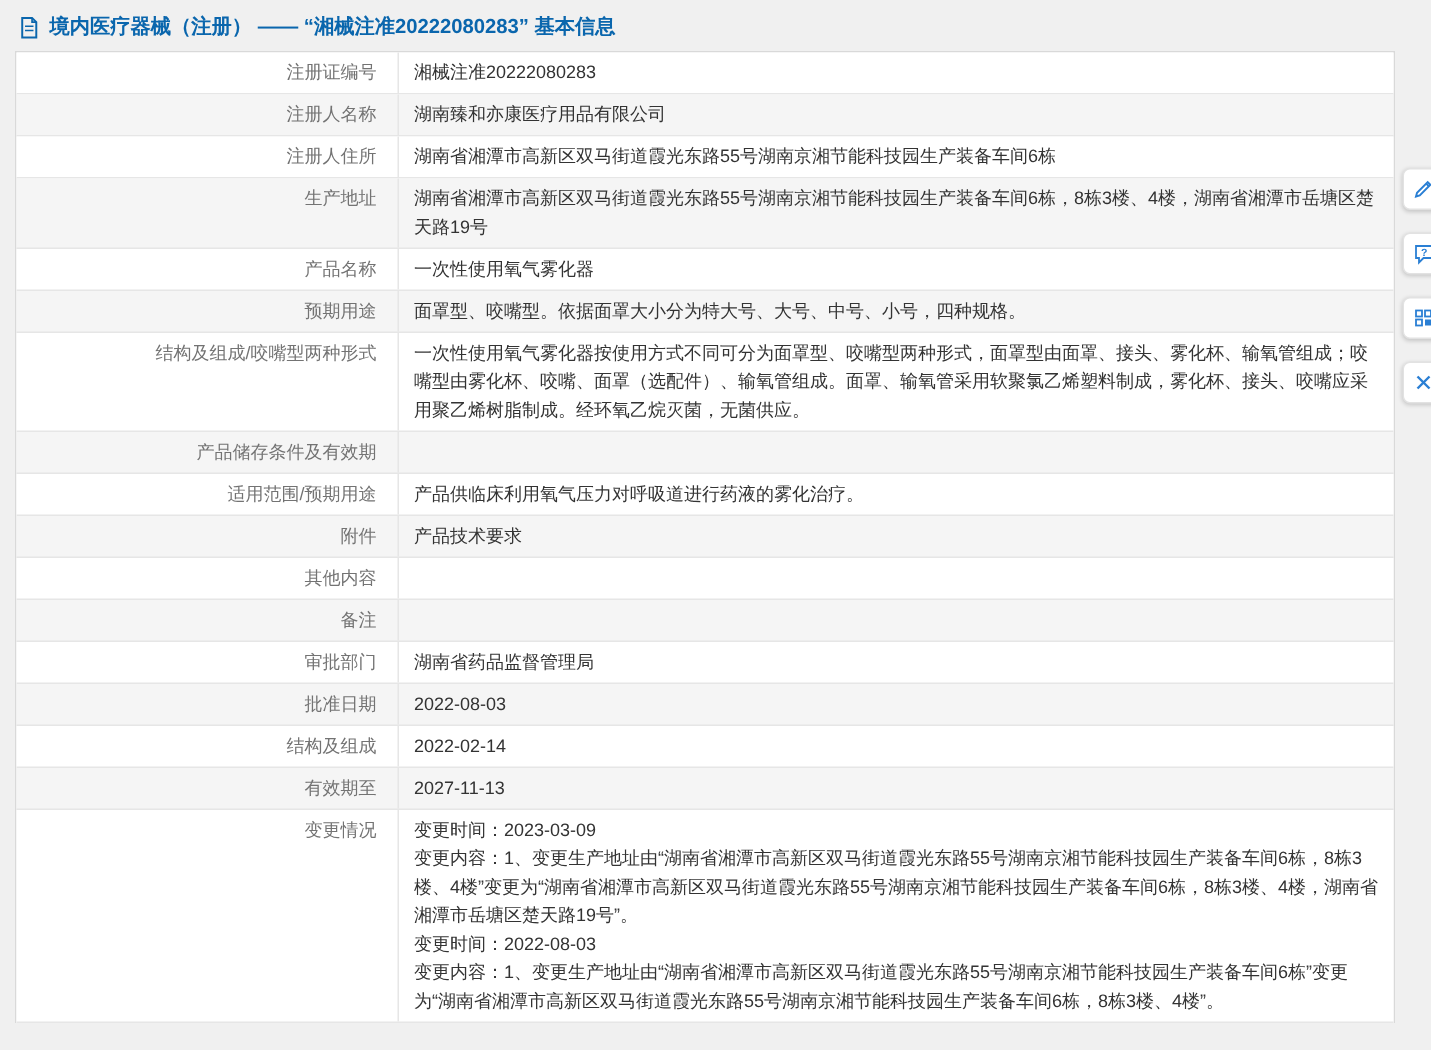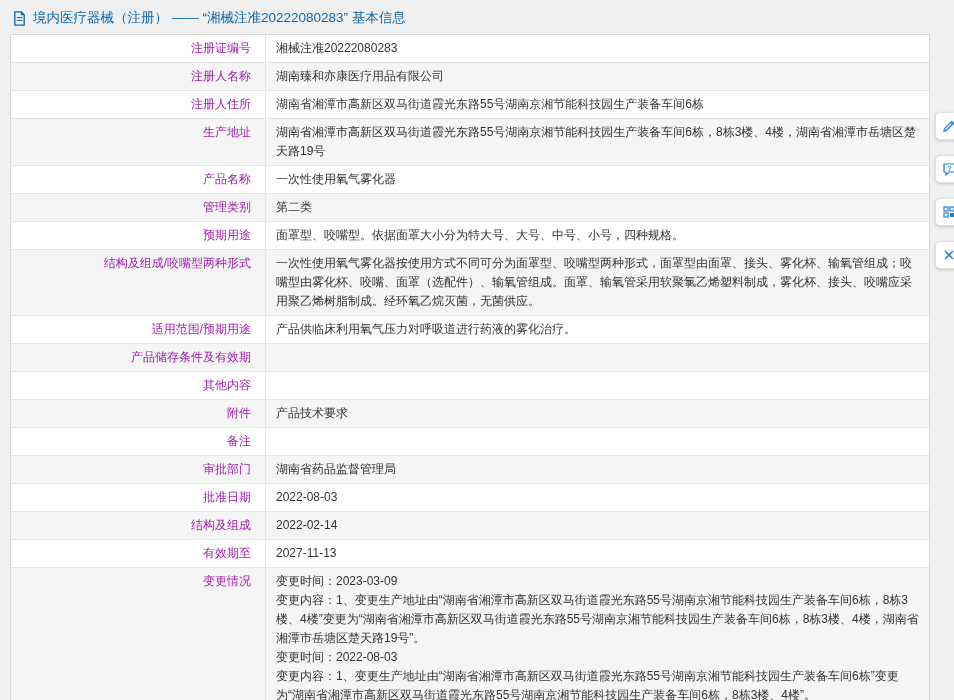--- a/index.html
+++ b/index.html
@@ -10,21 +10,21 @@
     font-family:"Liberation Sans","DejaVu Sans",sans-serif;
     overflow:hidden;
     position:relative;
   }
   .page-header {
     display:flex; align-items:center;
     padding:9px 12px 7px 12px;
   }
   .doc-icon { width:15px; height:15px; margin-right:6px; flex:0 0 auto; }
   .page-title {
-    color:#0a66ad; font-weight:normal; font-size:13.5px;
+    color:#0a66ad; font-weight:bold; font-size:13.5px;
   }
   .info-table {
     margin:0 24px 0 10px;
     width:920px;
     background:#ffffff;
     border:1px solid #d9d9d9;
     border-bottom:none;
   }
   .row {
     display:flex;
@@ -32,21 +32,21 @@
     min-height:27px;
     background:#ffffff;
   }
   .row:nth-child(even) { background:#f5f5f5; }
   .cell-label {
     flex:0 0 255px;
     width:255px;
     text-align:right;
     padding:4px 14px 4px 6px;
     border-right:1px solid #e6e6e6;
-    color:#a21caf;
+    color:#737373;
     font-size:12px;
     line-height:19px;
   }
   .cell-value {
     flex:1;
     padding:4px 10px;
     color:#333333;
     font-size:12px;
     line-height:19px;
     white-space:pre-line;
@@ -107,53 +107,49 @@
   <div class="row">
     <div class="cell-label">生产地址</div>
     <div class="cell-value">湖南省湘潭市高新区双马街道霞光东路55号湖南京湘节能科技园生产装备车间6栋，8栋3楼、4楼，湖南省湘潭市岳塘区楚天路19号</div>
   </div>
 
   <div class="row">
     <div class="cell-label">产品名称</div>
     <div class="cell-value">一次性使用氧气雾化器</div>
   </div>
 
-  <div class="row">
-    <div class="cell-label">管理类别</div>
-    <div class="cell-value">第二类</div>
-  </div>
 
   <div class="row">
     <div class="cell-label">预期用途</div>
     <div class="cell-value">面罩型、咬嘴型。依据面罩大小分为特大号、大号、中号、小号，四种规格。</div>
   </div>
 
   <div class="row">
     <div class="cell-label">结构及组成/咬嘴型两种形式</div>
     <div class="cell-value">一次性使用氧气雾化器按使用方式不同可分为面罩型、咬嘴型两种形式，面罩型由面罩、接头、雾化杯、输氧管组成；咬嘴型由雾化杯、咬嘴、面罩（选配件）、输氧管组成。面罩、输氧管采用软聚氯乙烯塑料制成，雾化杯、接头、咬嘴应采用聚乙烯树脂制成。经环氧乙烷灭菌，无菌供应。</div>
   </div>
 
   <div class="row">
+    <div class="cell-label">产品储存条件及有效期</div>
+    <div class="cell-value"></div>
+  </div>
+
+  <div class="row">
     <div class="cell-label">适用范围/预期用途</div>
     <div class="cell-value">产品供临床利用氧气压力对呼吸道进行药液的雾化治疗。</div>
   </div>
 
   <div class="row">
-    <div class="cell-label">产品储存条件及有效期</div>
-    <div class="cell-value"></div>
+    <div class="cell-label">附件</div>
+    <div class="cell-value">产品技术要求</div>
   </div>
 
   <div class="row">
     <div class="cell-label">其他内容</div>
     <div class="cell-value"></div>
-  </div>
-
-  <div class="row">
-    <div class="cell-label">附件</div>
-    <div class="cell-value">产品技术要求</div>
   </div>
 
   <div class="row">
     <div class="cell-label">备注</div>
     <div class="cell-value"></div>
   </div>
 
   <div class="row">
     <div class="cell-label">审批部门</div>
     <div class="cell-value">湖南省药品监督管理局</div>

